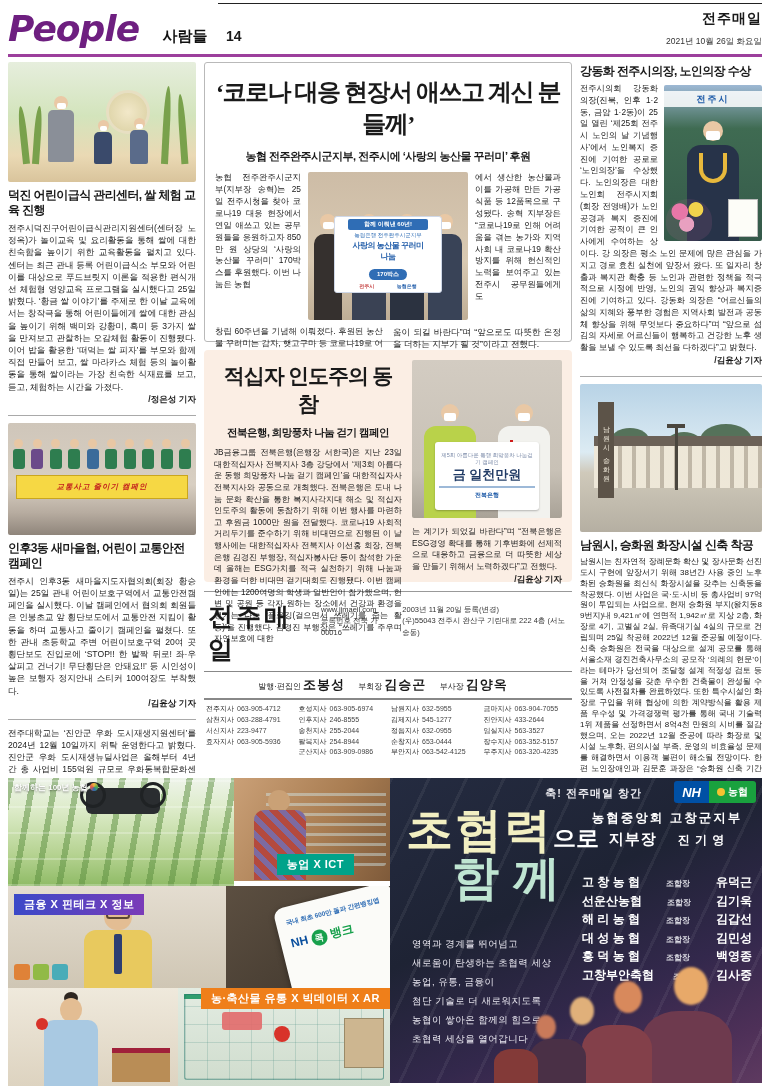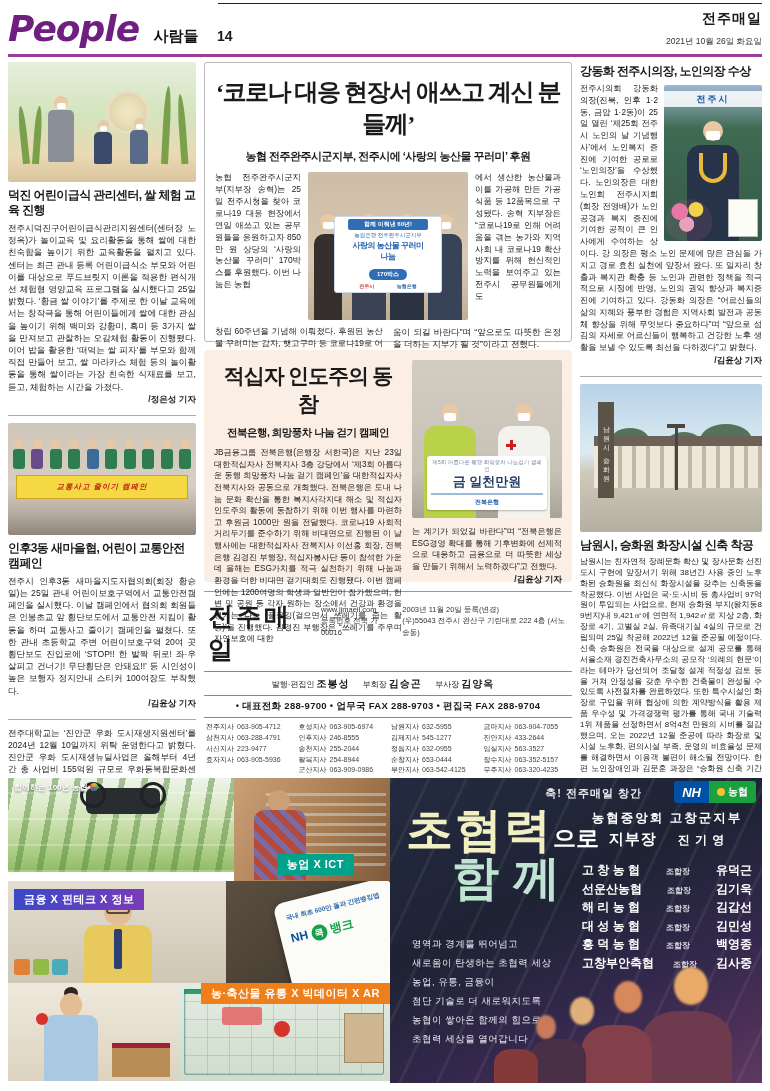--- a/index.html
+++ b/index.html
@@ -3,21 +3,21 @@
 <meta charset="utf-8">
 <style>
   * { margin:0; padding:0; box-sizing:border-box; }
   html,body { width:770px; background:#fff; font-family:"Liberation Sans", sans-serif; color:#1a1a1a; }
   body { position:relative; height:1091px; overflow:hidden; }
 
   
   .top-rule { position:absolute; top:3px; left:218px; right:8px; height:1px; background:#222; }
   .header { position:absolute; top:8px; left:8px; right:8px; height:46px; }
   .brand-en { font-family:"DejaVu Sans", sans-serif; font-style:italic; font-weight:bold; font-size:36px; color:#6e1f80; letter-spacing:-1px; }
-  .brand-ko { font-size:15px; font-weight:bold; color:#111; margin-left:10px; }
+  .brand-ko { font-size:15px; font-weight:bold; color:#111; margin-left:19px; }
   .page-num { font-size:14px; font-weight:bold; margin-left:14px; }
   .mast-right { position:absolute; right:0; top:2px; text-align:right; }
   .mast-name { font-size:14px; font-weight:bold; letter-spacing:1px; }
   .mast-date { font-size:8.5px; color:#333; margin-top:8px; }
   .purple-rule { position:absolute; top:54px; left:8px; right:8px; height:3px; background:#9c3f9c; }
 
   
   .columns { position:absolute; top:62px; left:8px; right:8px; height:712px; display:flex; gap:8px; overflow:hidden; }
   .col-left { width:188px; flex:none; }
   .col-center { width:368px; flex:none; }
@@ -74,34 +74,34 @@
   .rc-headline { font-family:"Liberation Serif", serif; font-size:21px; font-weight:bold; letter-spacing:-1px; text-align:center; margin-top:2px; }
   .rc-subhead { font-size:10.5px; font-weight:bold; text-align:center; margin:8px 0 7px; letter-spacing:-0.5px; }
   .ph-rc { position:absolute; top:10px; right:10px; width:150px; height:158px; background:linear-gradient(180deg,#d3ccc2 0%,#c8c1b6 70%,#a9a297 100%); }
   .rc-man { position:absolute; bottom:0; width:52px; height:92px; border-radius:12px 12px 0 0; }
   .rc-man .head { width:18px; height:18px; border-radius:50%; background:#e9c8a5; margin:-22px auto 0; }
   .rc-man .mask { width:12px; height:8px; background:#fff; border-radius:2px; margin:-9px auto 0; }
   .rc-cross { position:absolute; width:10px; height:10px; }
   .rc-cross:before, .rc-cross:after { content:""; position:absolute; background:#d11c1c; }
   .rc-cross:before { left:4px; top:0; width:3px; height:10px; }
   .rc-cross:after { left:0; top:4px; width:10px; height:3px; }
-  .rc-sign { position:absolute; left:50%; transform:translateX(-50%); bottom:8px; width:120px; background:#fff; border-radius:3px; padding:3px 4px; text-align:center; box-shadow:0 1px 2px rgba(0,0,0,.25); }
+  .rc-sign { position:absolute; left:50%; transform:translateX(-50%); bottom:8px; width:104px; background:#fff; border-radius:3px; padding:10px 4px; text-align:center; box-shadow:0 1px 2px rgba(0,0,0,.25); }
   .rc-sign .s1 { font-size:5.5px; color:#7a8aa8; }
   .rc-sign .s2 { font-size:13px; font-weight:bold; color:#223c66; border-bottom:2px solid #9db9d8; padding-bottom:2px; }
   .rc-sign .s3 { font-size:6px; font-weight:bold; color:#1d5aa8; margin-top:3px; }
   .rc-body2-wrap { position:absolute; right:10px; top:176px; width:150px; }
 
   
   .mh-box { margin-top:9px; border-top:1px solid #999; padding-top:6px; }
   .mh-row1 { display:flex; align-items:flex-start; gap:10px; padding:2px 4px 5px; }
   .mh-brand { font-size:25px; font-weight:bold; letter-spacing:3px; }
   .mh-small { font-size:7.5px; color:#333; line-height:1.5; margin-top:4px; }
   .mh-row2 { border-top:1px solid #888; border-bottom:1px solid #888; text-align:center; padding:4px 0; font-size:12px; }
   .mh-row2 .lbl { font-size:8px; color:#222; }
-  .mh-row2 .nm { font-weight:bold; font-size:10px; margin:0 10px 0 2px; letter-spacing:1px; }
+  .mh-row2 .nm { font-weight:bold; font-size:13px; margin:0 10px 0 2px; letter-spacing:1px; }
   .mh-row3 { text-align:center; font-size:9.5px; font-weight:bold; padding:4px 0; letter-spacing:0.3px; }
   .mh-branches { border-top:1px solid #888; display:flex; gap:6px; padding:4px 2px; }
   .mh-bcol { flex:1; }
   .branch-item { font-size:7px; color:#2a2a2a; line-height:1.55; white-space:nowrap; }
   .branch-item .bp { color:#444; margin-left:3px; }
 
   
   .ph-award { float:right; width:98px; height:156px; margin:2px 0 4px 6px; background:linear-gradient(180deg,#9db8d4 0%,#3f6b52 28%,#35594a 100%); }
   .award-banner { position:absolute; top:6px; left:0; right:0; height:16px; background:rgba(255,255,255,.85); display:flex; align-items:center; justify-content:center; font-size:9px; font-weight:bold; color:#1d5aa8; letter-spacing:2px; }
   .award-man { position:absolute; bottom:0; left:50%; transform:translateX(-50%); width:52px; height:96px; background:#273349; border-radius:14px 14px 0 0; }
@@ -119,21 +119,21 @@
   .nw-pylon span { writing-mode:vertical-rl; font-size:7px; color:#f2ecdd; letter-spacing:2px; }
   .nw-tree { position:absolute; border-radius:50%; background:#3f5e40; opacity:.85; }
   .nw-lamp { position:absolute; top:40px; right:84px; width:3px; height:66px; background:#4a463e; }
   .nw-lamp:before { content:""; position:absolute; top:0; left:-8px; width:18px; height:4px; background:#4a463e; }
 
   
   .ad { position:absolute; top:778px; left:8px; right:8px; height:305px; display:flex; }
   .ad-left { width:382px; flex:none; display:flex; flex-direction:column; }
   .ad-row { display:flex; position:relative; }
   .tile { position:relative; overflow:hidden; }
-  .t-greenhouse { width:226px; height:94px; background:linear-gradient(180deg,#eef4ea 0%,#dcebc8 30%,#b6d392 70%,#8fbb66 100%);text-align:center; }
+  .t-greenhouse { width:226px; height:108px; background:linear-gradient(180deg,#eef4ea 0%,#dcebc8 30%,#b6d392 70%,#8fbb66 100%);text-align:center; }
   .gh-stripes { position:absolute; inset:0; background:repeating-linear-gradient(100deg, rgba(88,140,60,.5) 0 6px, transparent 6px 22px); }
   .gh-frame { position:absolute; inset:0; background:repeating-linear-gradient(0deg, rgba(255,255,255,.5) 0 2px, transparent 2px 26px); opacity:.5; }
   .drone { position:absolute; top:10px; left:78px; width:74px; height:26px; background:#2a2d30; border-radius:6px; }
   .drone:before, .drone:after { content:""; position:absolute; top:-6px; width:20px; height:20px; border:3px solid #1f2224; border-radius:50%; background:transparent; }
   .drone:before { left:-6px; } .drone:after { right:-6px; }
   .nh100 { position:absolute; top:4px; left:6px; font-size:8px; font-weight:bold; color:#fff; text-shadow:0 1px 2px rgba(0,0,0,.5); }
   .nh100 .dot { display:inline-block; width:8px; height:8px; border-radius:50%; background:conic-gradient(#f4b53f,#4fae4a,#2f6db5,#e2574b,#f4b53f); vertical-align:-1px; margin-left:2px; }
   .t-farmer { flex:1; height:103px; background:linear-gradient(120deg,#caa077 0%,#a97d52 55%,#7e5a3a 100%); }
   .ar-lines { position:absolute; right:4px; top:8px; width:120px; height:80px; background:repeating-linear-gradient(0deg, rgba(210,235,240,.55) 0 3px, transparent 3px 10px); opacity:.8; border-radius:3px; }
   .farmer-head { position:absolute; top:12px; left:34px; width:22px; height:22px; border-radius:50%; background:#caa176; }
@@ -177,21 +177,21 @@
   .nh-green { background:#19a13e; color:#fff; font-size:10px; font-weight:bold; display:flex; align-items:center; gap:3px; padding:0 8px; }
   .nh-green .ydot { width:8px; height:8px; border-radius:50%; background:#f4c230; }
   .slogan { position:absolute; top:28px; left:16px; line-height:1.02; }
   .slogan .l1 { font-size:47px; font-weight:bold; color:#f2efc2; letter-spacing:2px; }
   .slogan .suf { font-size:23px; color:#fff; font-weight:bold; }
   .slogan .l2 { font-size:47px; font-weight:bold; color:#bfe5d2; letter-spacing:14px; margin-left:46px; }
   .roster { position:absolute; top:32px; right:10px; width:170px; color:#fff; }
   .roster-org { text-align:center; font-size:12.5px; font-weight:bold; letter-spacing:2px; }
   .roster-leader { text-align:center; font-size:12px; font-weight:bold; margin-top:3px; letter-spacing:1px; }
   .roster-leader .lt { font-size:15px; font-weight:bold; margin-right:21px; }
-  .roster-list { margin-top:12px; }
+  .roster-list { margin-top:24px; }
   .roster-row { display:flex; justify-content:space-between; align-items:baseline; font-weight:bold; font-size:12px; line-height:1.55; }
   .roster-row .rt { font-size:8px; color:#d8d8e0; }
   .message { position:absolute; top:156px; left:22px; color:#e9e7f0; font-size:9.5px; line-height:2.0; letter-spacing:0.5px; }
   .people-photo { position:absolute; bottom:0; right:0; width:62%; height:42%; }
   .pp-face { position:absolute; border-radius:50%; filter:blur(1px); }
   .pp-body { position:absolute; bottom:0; border-radius:40% 40% 0 0; }
 </style>
 </head>
 <body>
 
@@ -379,21 +379,20 @@
         <div class="mh-small">
           <div>2003년 11월 20일 등록(변경)</div>
           <div>(우)55043 전주시 완산구 기린대로 222 4층 (서노송동)</div>
         </div>
       </div>
       <div class="mh-row2">
         <span class="lbl">발행·편집인</span><span class="nm">조봉성</span>
         <span class="lbl">부회장</span><span class="nm">김승곤</span>
         <span class="lbl">부사장</span><span class="nm">김양옥</span>
       </div>
-      <div class="mh-row3">• 대표전화 288-9700   • 업무국 FAX 288-9703   • 편집국 FAX 288-9704</div>
       <div class="mh-branches">
         <div class="mh-bcol">
 
         <div class="branch-item"><span>전주지사</span><span class="bp">063-905-4712</span></div>
             <div class="branch-item"><span>삼천지사</span><span class="bp">063-288-4791</span></div>
             <div class="branch-item"><span>서신지사</span><span class="bp">223-9477</span></div>
             <div class="branch-item"><span>효자지사</span><span class="bp">063-905-5936</span></div>
           </div>
         <div class="mh-bcol">
 

